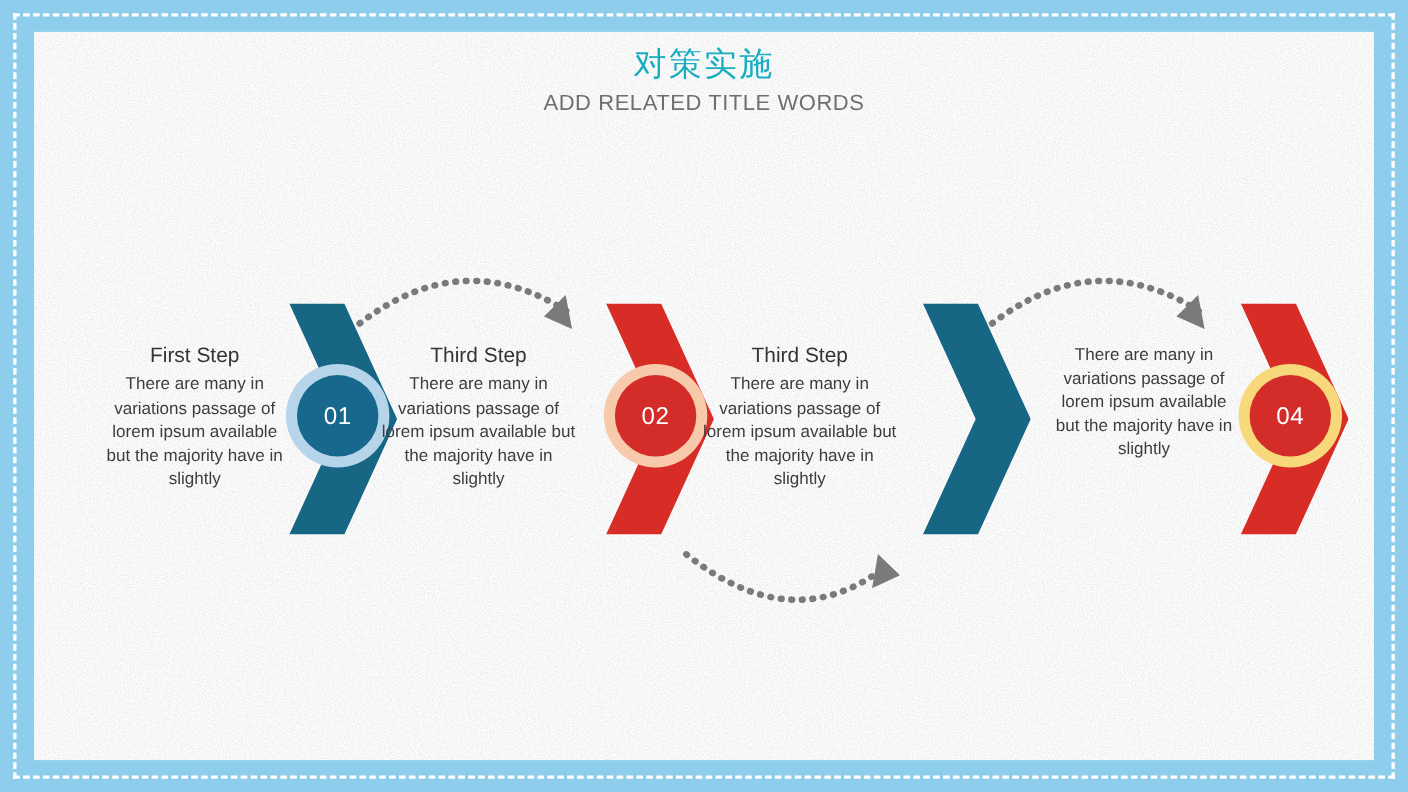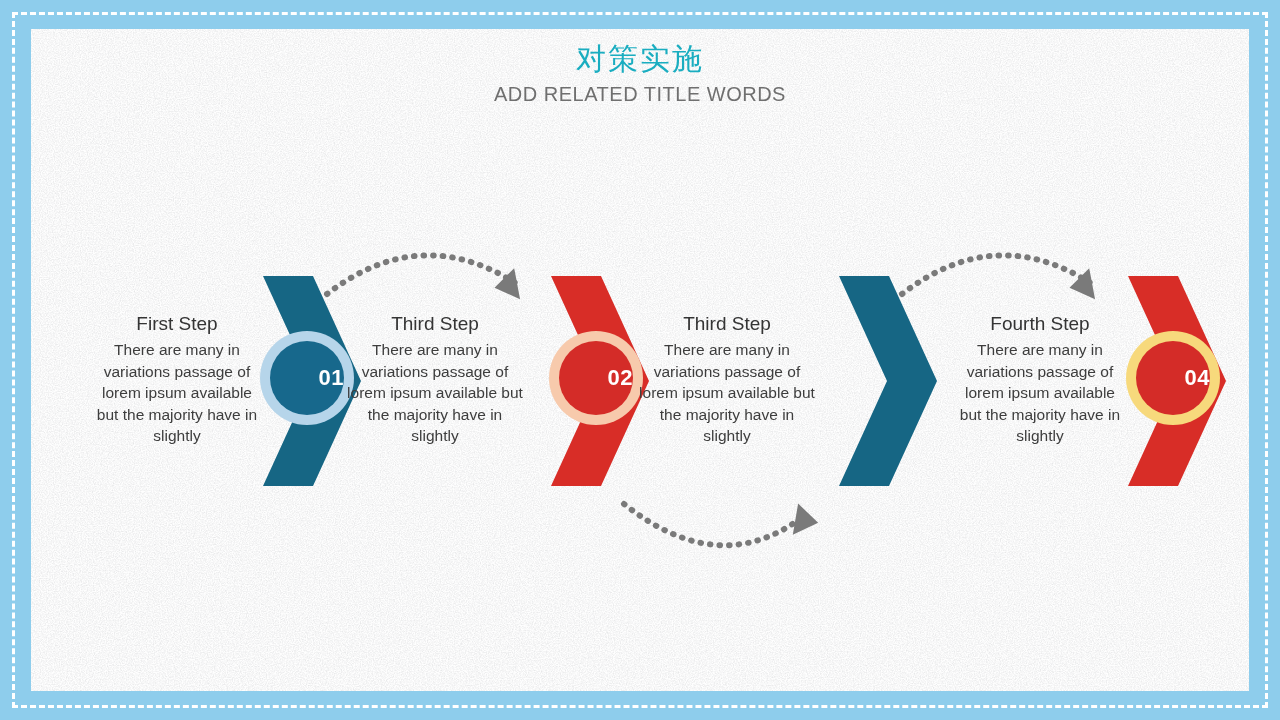--- a/index.html
+++ b/index.html
@@ -85,24 +85,24 @@
     color:#3d3d3d;
   }
 
   .chev { position:absolute; }
   .badge {
     position:absolute;
     width:74px; height:74px;
     border-radius:50%;
     display:flex;
     align-items:center;
-    justify-content:flex-end;
+    justify-content:center;
     color:#ffffff;
     font-size:22px;
-    font-weight:bold;
+    font-weight:normal;
     letter-spacing:.5px;
   }
 
   .arrow { position:absolute; }
 </style>
 </head>
 <body>
 
 <div id="slide">
 
@@ -178,21 +178,20 @@
         <div class="step-body">There are many  in variations passage of lorem ipsum available but the majority have in slightly</div>
       </div>
 
       <svg class="chev" style="left:1079px; top:247px; width:116px; height:210px;" viewBox="0 0 116 210">
         <path d="M 18 0 L 68 0 L 116 105 L 68 210 L 18 210 L 66 105 Z" fill="#d82d27"></path>
       </svg>
       <div class="badge" style="left:1105px; top:312px; background:#d42c28; box-shadow:0 0 0 10px #f7d97c;">
         <span>04</span>
       </div>
       <div class="step-text" style="left:923px; top:283px;">
-        <div class="step-title">Fourth Step</div>
         <div class="step-body">There are many in variations passage of lorem ipsum available but the majority have in slightly</div>
       </div>
 
     </div>
 
   </div>
 
   <div id="dashed-frame"></div>
 </div>
 

